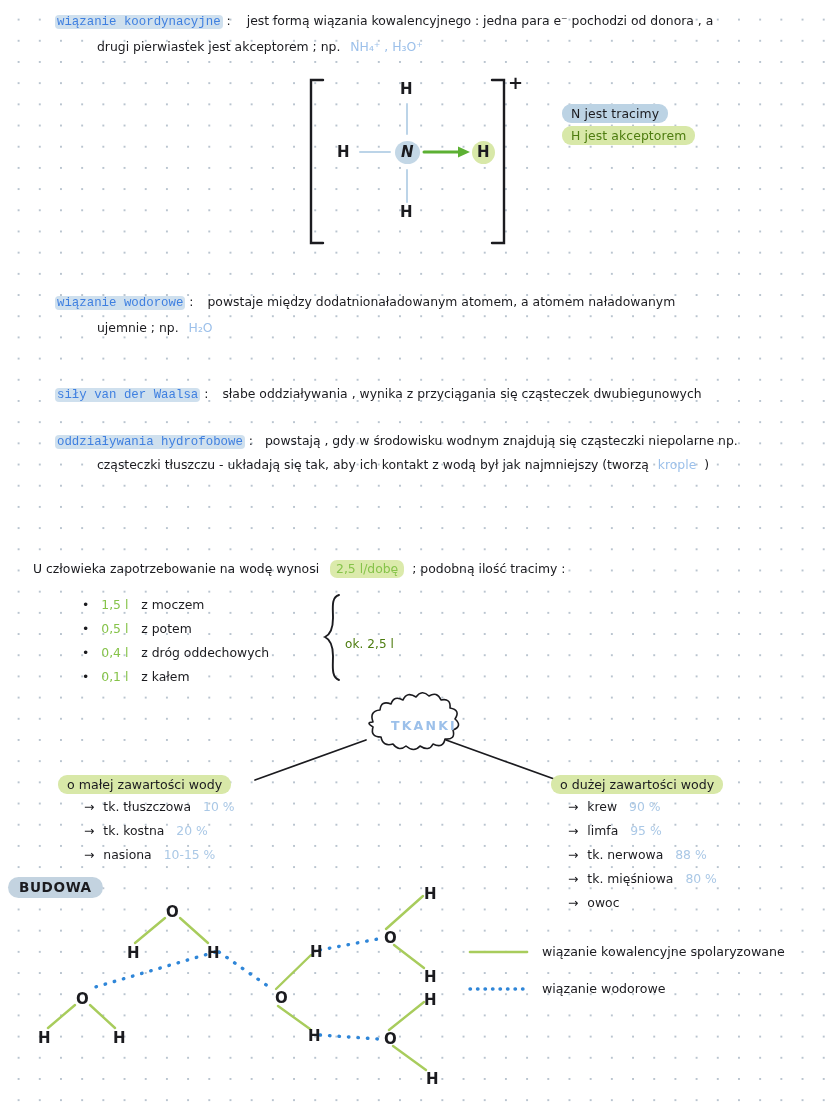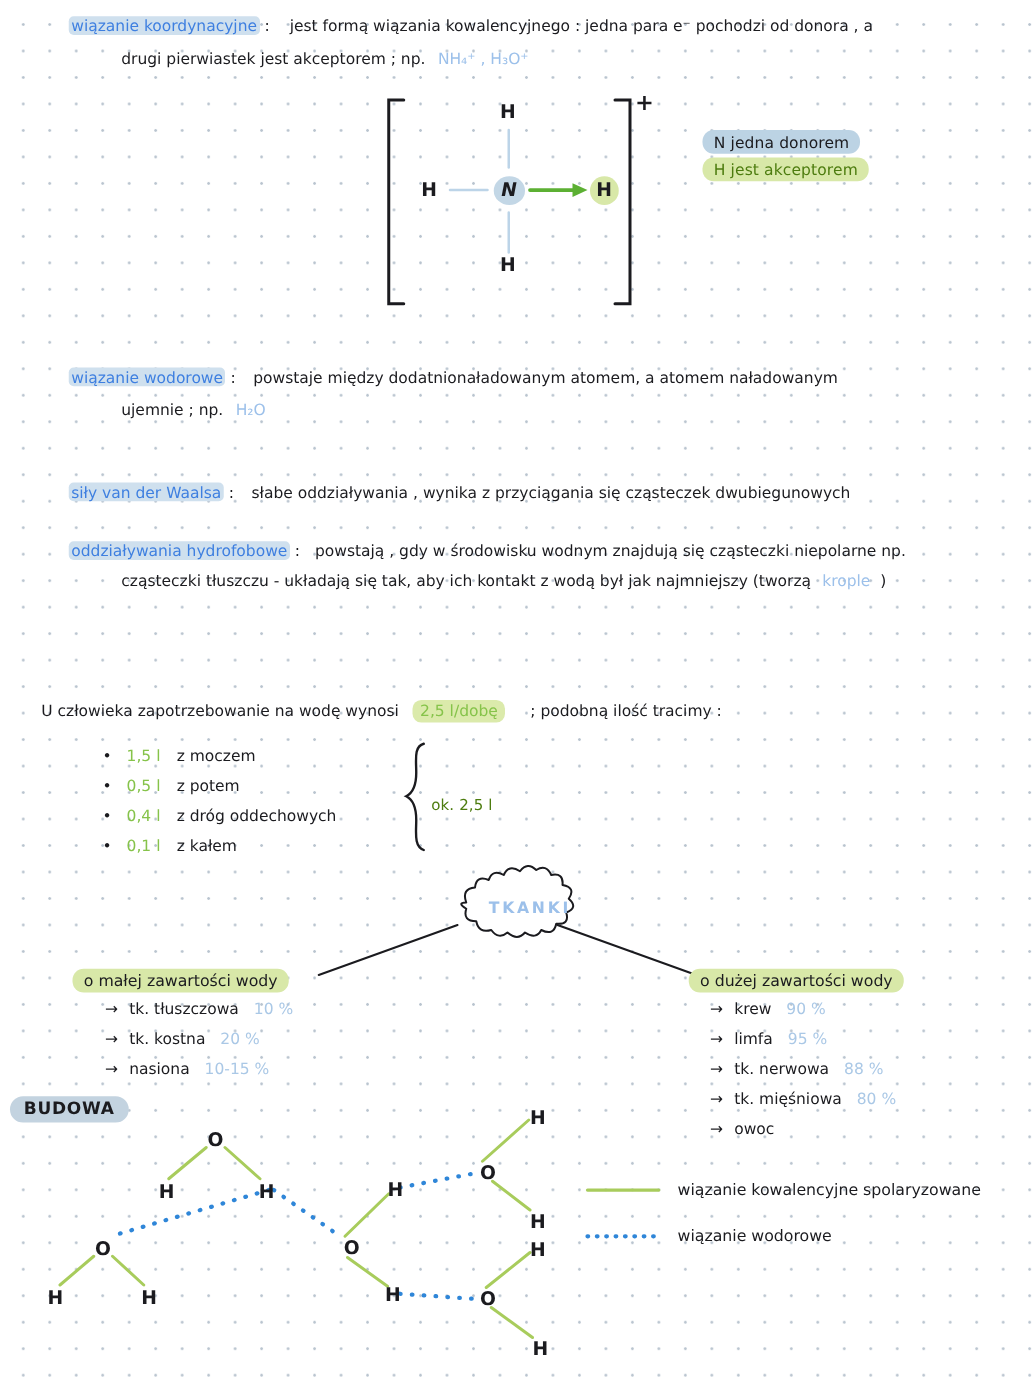--- a/index.html
+++ b/index.html
@@ -67,20 +67,21 @@
   .hl-green {
     background: #d8e8a8;
     border-radius: 9px;
     padding: 1.5px 9px 2.5px 9px;
     color: #4d7c0f;
   }
   .hl-term-blue {
     background: #cfe0ee;
     border-radius: 4px;
     padding: 0 2px;
+    font-family: Liberation Mono, monospace;
   }
   .hl-term-green {
     background: #dbeaab;
     border-radius: 7px;
     padding: 1px 6px 2px 6px;
   }
 
   .atom {
     position: absolute;
     font-size: 15px;
@@ -268,21 +269,21 @@
 
   <div>
     <span class="atom" style="left:400px; top:80px;">H</span>
     <span class="atom" style="left:400px; top:203px;">H</span>
     <span class="atom" style="left:337px; top:143px;">H</span>
     <span class="atom atom-hacc" style="left:472px; top:141px;">H</span>
     <span class="atom atom-n" style="left:395px; top:141px;">N</span>
     <span class="atom" style="left:508px; top:72px; font-size:18px;">+</span>
   </div>
 
-  <div class="hw hl-blue" style="left:562px; top:104px; font-size:12.4px;">N jedna donorem</div>
+  <div class="hw hl-blue" style="left:562px; top:104px; font-size:12.4px;">N jest tracimy</div>
   <div class="hw hl-green" style="left:562px; top:126px; font-size:12.4px;">H jest akceptorem</div>
 
   <div class="para" style="left:55px; top:291px;">
     <span class="term hl-term-blue">wiązanie wodorowe</span>
     <span>:</span>
     <span style="margin-left:10px;">powstaje między dodatnionaładowanym atomem, a atomem naładowanym</span>
   </div>
   <div class="para" style="left:97px; top:317px;">
     <span>ujemnie ; np.</span>
     <span class="lblue" style="margin-left:6px;">H₂O</span>
@@ -302,21 +303,21 @@
   <div class="para" style="left:55px; top:430px;">
     <span class="term hl-term-blue">oddziaływania hydrofobowe</span>
     <span>:</span>
     <span style="margin-left:8px;">powstają , gdy w środowisku wodnym znajdują się cząsteczki niepolarne np.</span>
   </div>
 
 
   <div class="para" style="left:33px; top:558px;">
     <span>U człowieka  zapotrzebowanie  na  wodę  wynosi</span>
     <span class="green hl-term-green" style="margin-left:7px;">2,5 l/dobę</span>
-    <span style="margin-left:16px;">; podobną ilość tracimy :</span>
+    <span style="margin-left:4px;">; podobną ilość tracimy :</span>
   </div>
 
   <div class="bullet" style="left:82px; top:597px;">
     <span class="dot">•</span>
     <span class="green" style="margin-left:8px;">1,5 l</span>
     <span style="margin-left:9px;">z moczem</span>
   </div>
   <div class="bullet" style="left:82px; top:621px;">
     <span class="dot">•</span>
     <span class="green" style="margin-left:8px;">0,5 l</span>

